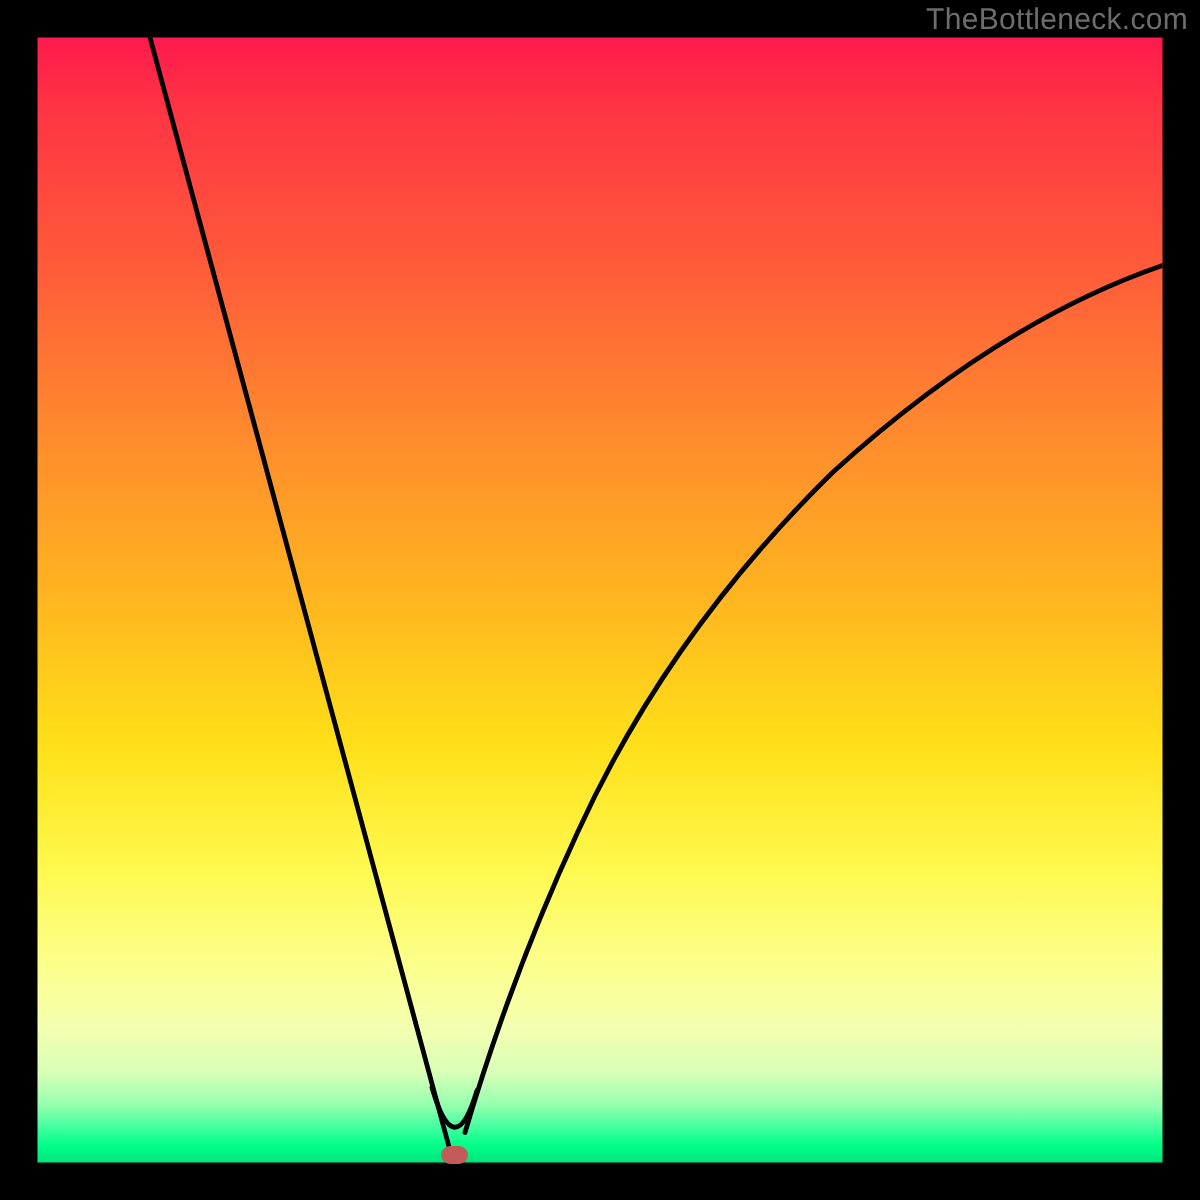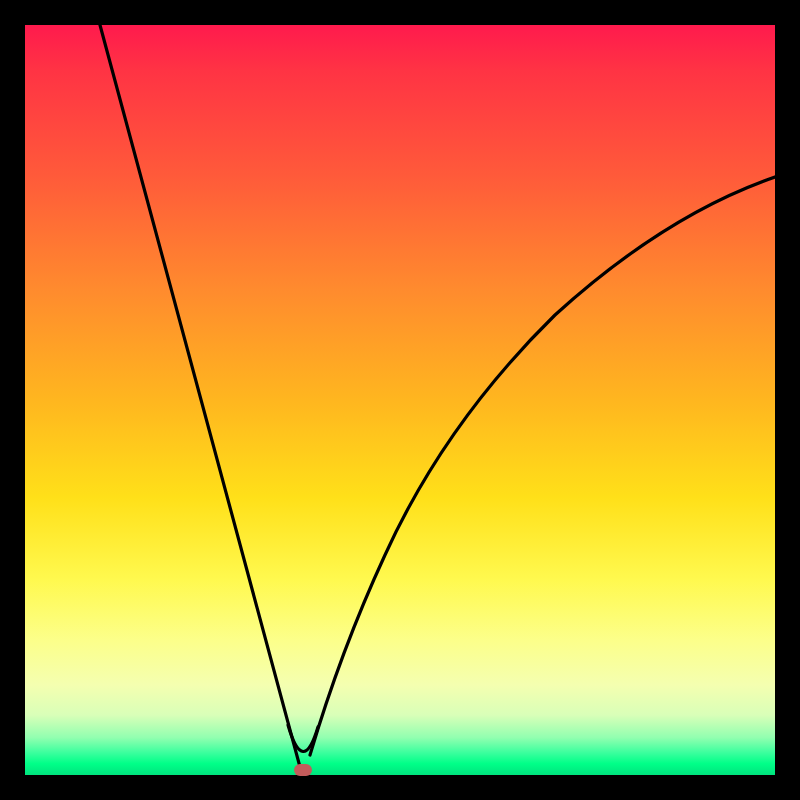--- a/index.html
+++ b/index.html
@@ -82,13 +82,14 @@
     <path d="M 263 700
              Q 278 752 293 702" stroke="#000" stroke-width="3.2" fill="none" stroke-linecap="round"></path>
     <path d="M 285 730
              Q 316 625 360 530
              Q 420 398 530 290
              Q 640 190 750 152" stroke="#000" stroke-width="3.2" fill="none" stroke-linecap="round"></path>
   </svg>
 
   <div class="marker" style="left:303px; top:770px;"></div>
 
+  <div class="watermark">TheBottleneck.com</div>
 </div>
 
 </body></html>

